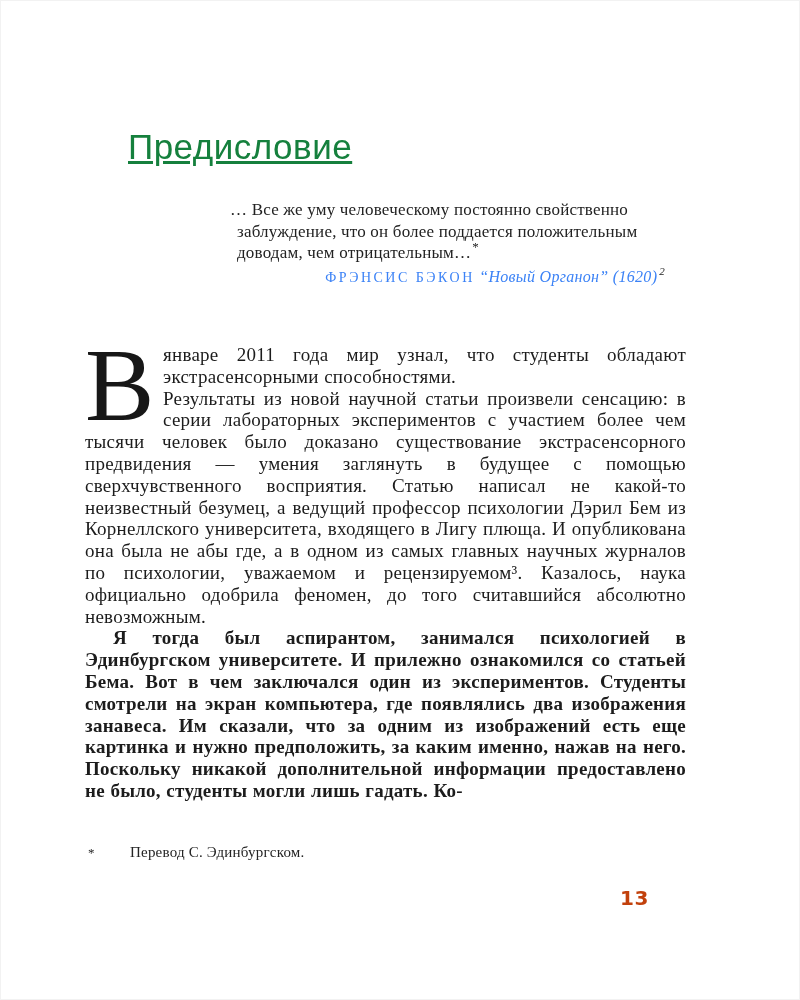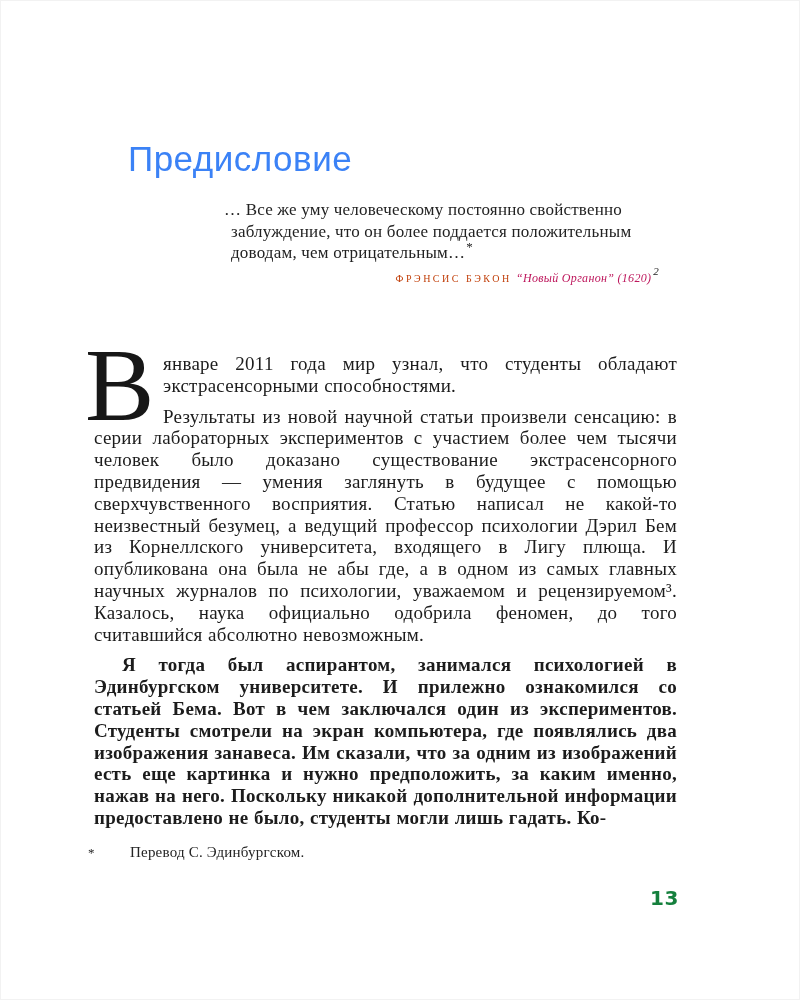--- a/index.html
+++ b/index.html
@@ -15,33 +15,34 @@
     overflow: hidden;
     box-shadow: inset 0 0 0 1px #f2f2f2;
     font-family: "Liberation Serif", "DejaVu Serif", serif;
     color: #1e1e1e;
   }
 
   
   .chapter-title {
     position: absolute;
     left: 128px;
-    top: 116px;
+    top: 104px;
     font-family: "Liberation Sans", "DejaVu Sans", sans-serif;
     font-size: 35px;
     font-weight: 400;
-    color: #3b82f6;
+    color: #15803d;
     letter-spacing: 0.5px;
     white-space: nowrap;
+    text-decoration: underline;
   }
 
   
   .epigraph {
     position: absolute;
-    left: 231px;
+    left: 237px;
     top: 199px;
     width: 436px;
     font-size: 17px;
     line-height: 21.5px;
     letter-spacing: 0.2px;
     color: #222222;
   }
   .epigraph-text {
     text-indent: -7px; 
   }
@@ -52,30 +53,30 @@
     margin-left: 1px;
   }
   .epigraph-attribution {
     margin-top: 2px;
     text-align: right;
     padding-right: 8px;
     white-space: nowrap;
   }
   .epigraph-author {
     text-transform: uppercase;
-    font-size: 10px;
+    font-size: 14px;
     letter-spacing: 2.5px;
-    color: #c2410c;
+    color: #3b82f6;
     margin-left: 20px;
   }
   .epigraph-work {
     font-style: italic;
-    font-size: 12px;
+    font-size: 16px;
     letter-spacing: 0.3px;
-    color: #be185d;
+    color: #3b82f6;
   }
   .epigraph-note {
     font-size: 11px;
     vertical-align: super;
     line-height: 0;
     font-style: italic;
     margin-left: 2px;
   }
 
   
@@ -85,21 +86,21 @@
     top: 344px;
     width: 601px;
     font-size: 19px;
     line-height: 21.8px;
     letter-spacing: 0.25px;
     word-spacing: 0.5px;
     text-align: justify;
     color: #1c1c1c;
   }
   .body-text p {
-    margin: 9px;
+    margin: 0;
   }
   .dropcap {
     float: left;
     width: 62px;
     height: 75px;
     margin: 3px 16px 0 0;
     font-size: 104px;
     line-height: 75px;
     font-weight: 500;
     color: #171717;
@@ -126,27 +127,27 @@
     width: 45px;
     flex: 0 0 45px;
     font-size: 13px;
     padding-left: 3px;
     box-sizing: border-box;
   }
 
   
   .folio {
     position: absolute;
-    left: 650px;
+    left: 620px;
     top: 886px;
     font-family: "DejaVu Sans", "Liberation Sans", sans-serif;
     font-size: 20px;
     font-weight: 700;
     letter-spacing: 0.5px;
-    color: #15803d;
+    color: #c2410c;
   }
 </style>
 </head>
 <body>
 
 <div class="page">
 
   <h1 class="chapter-title">Предисловие</h1>
 
   <div class="epigraph">

